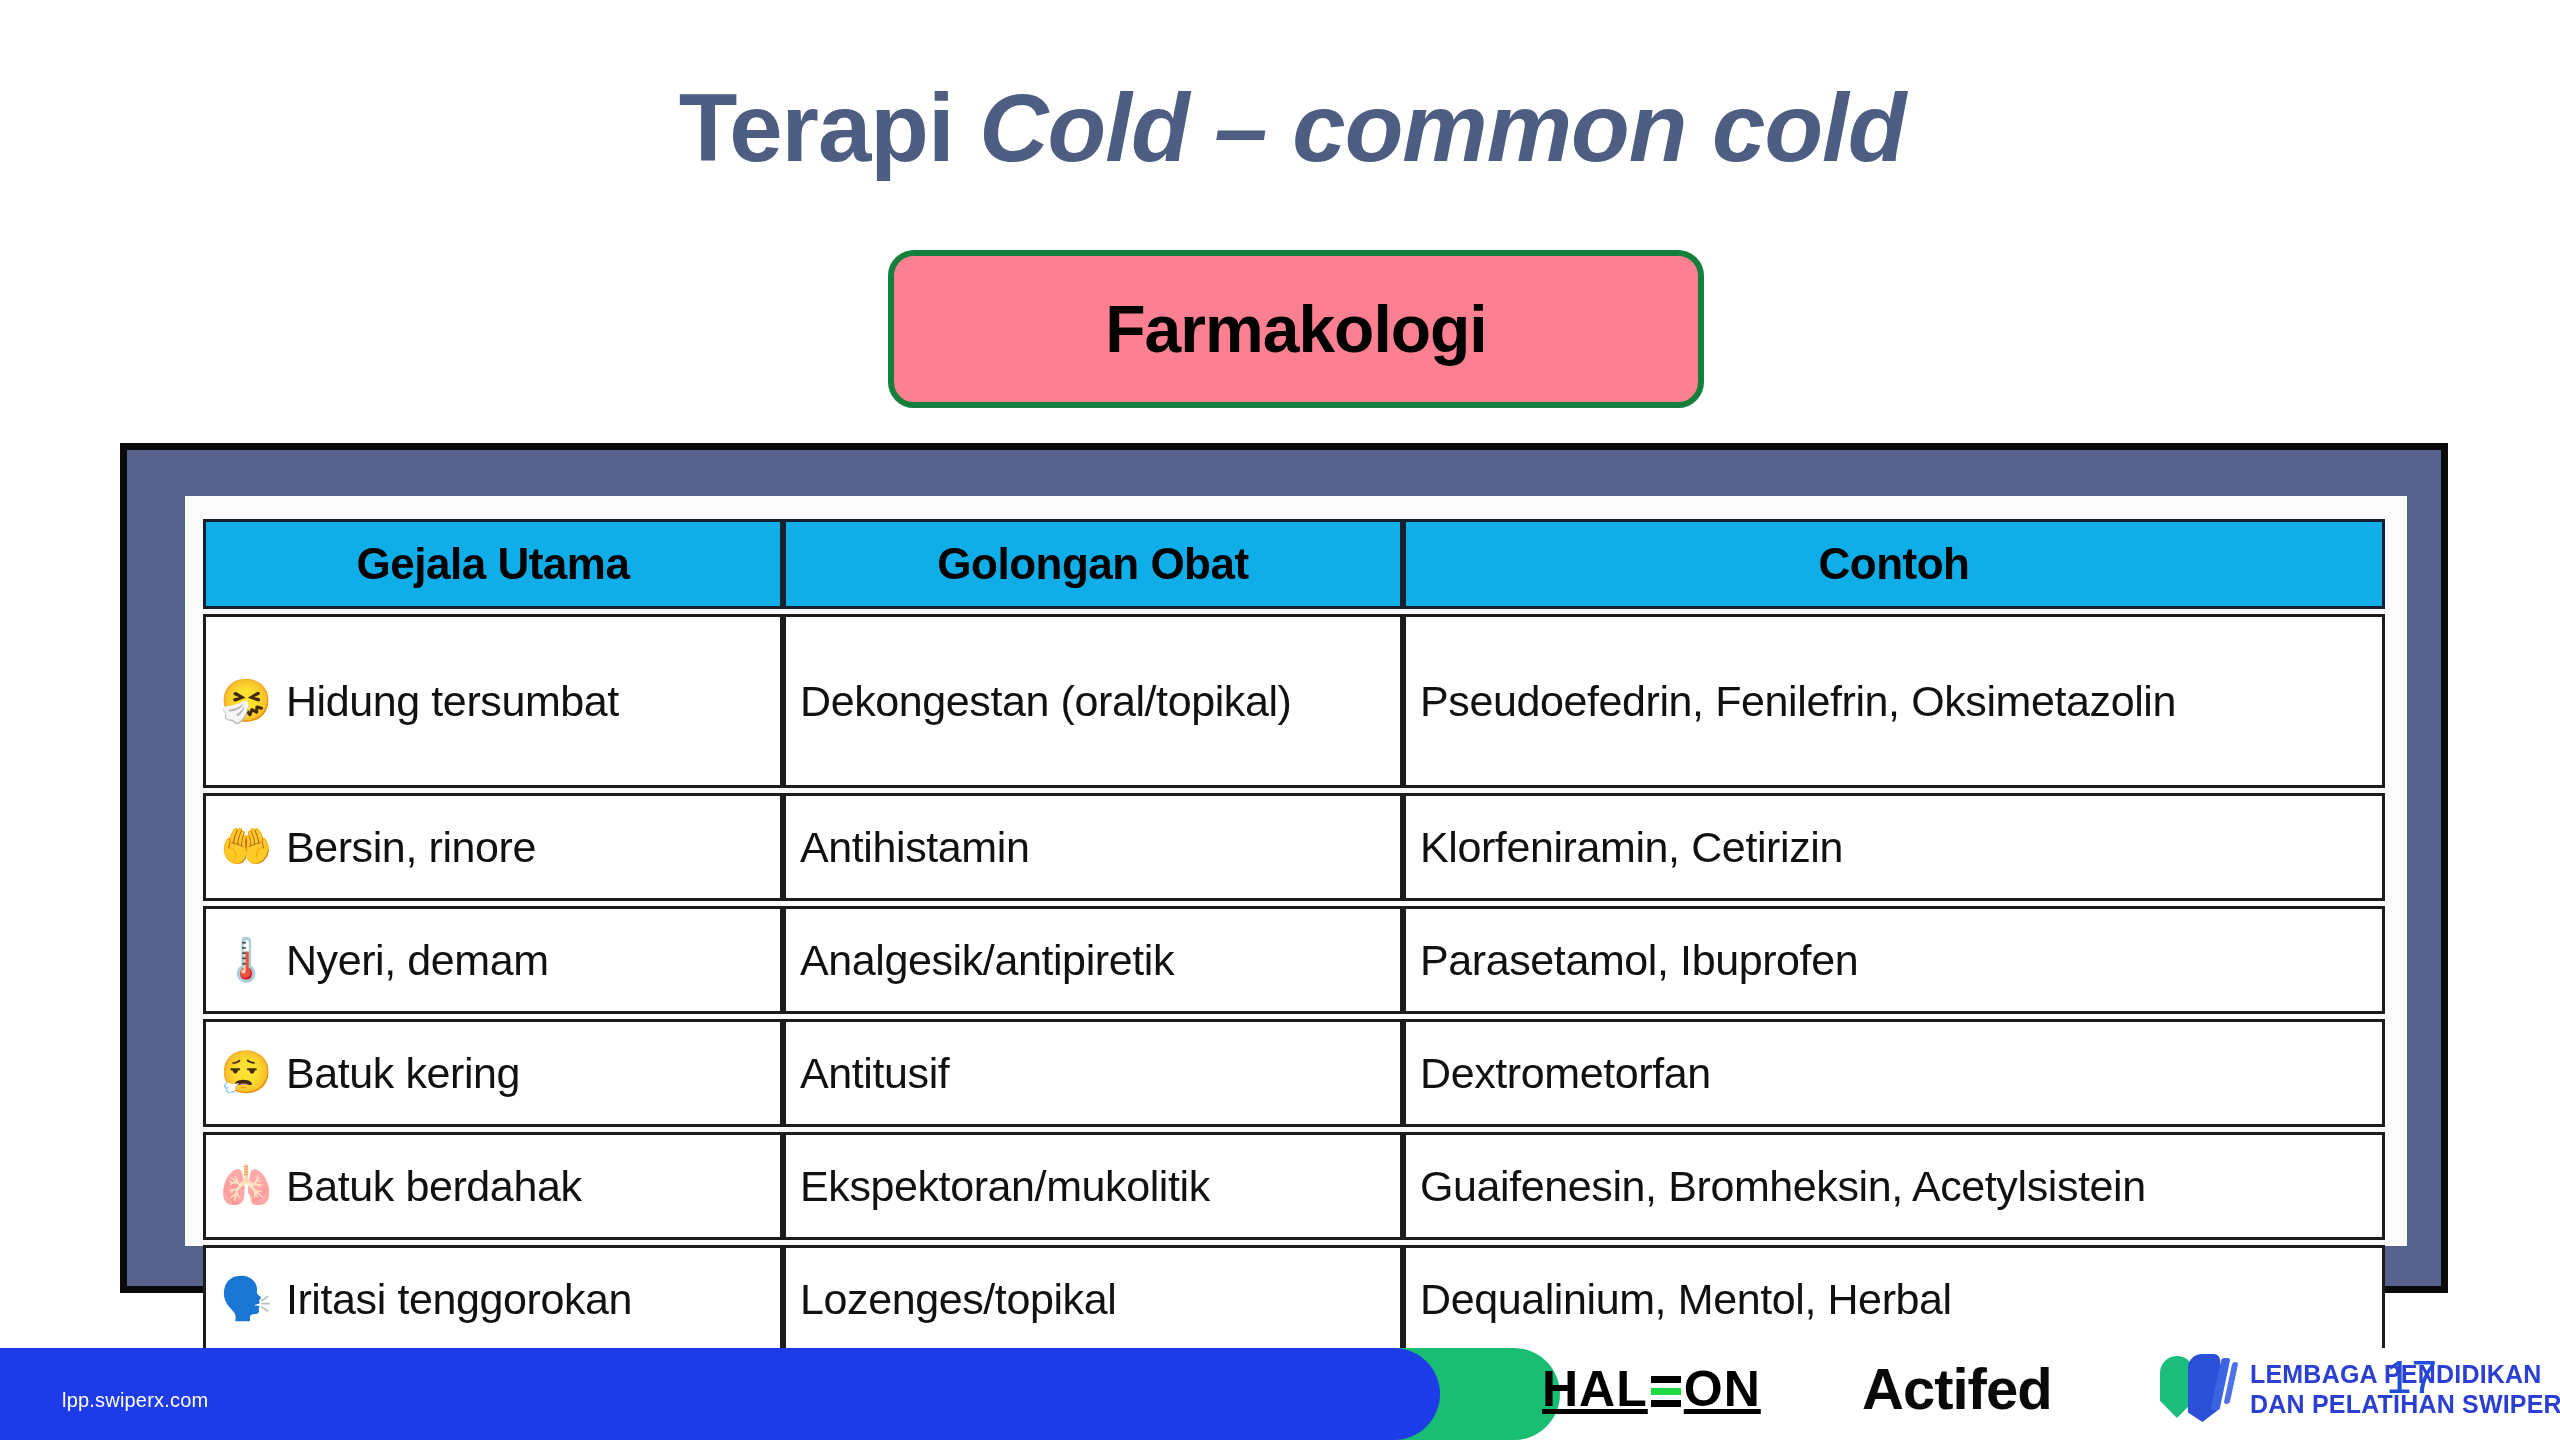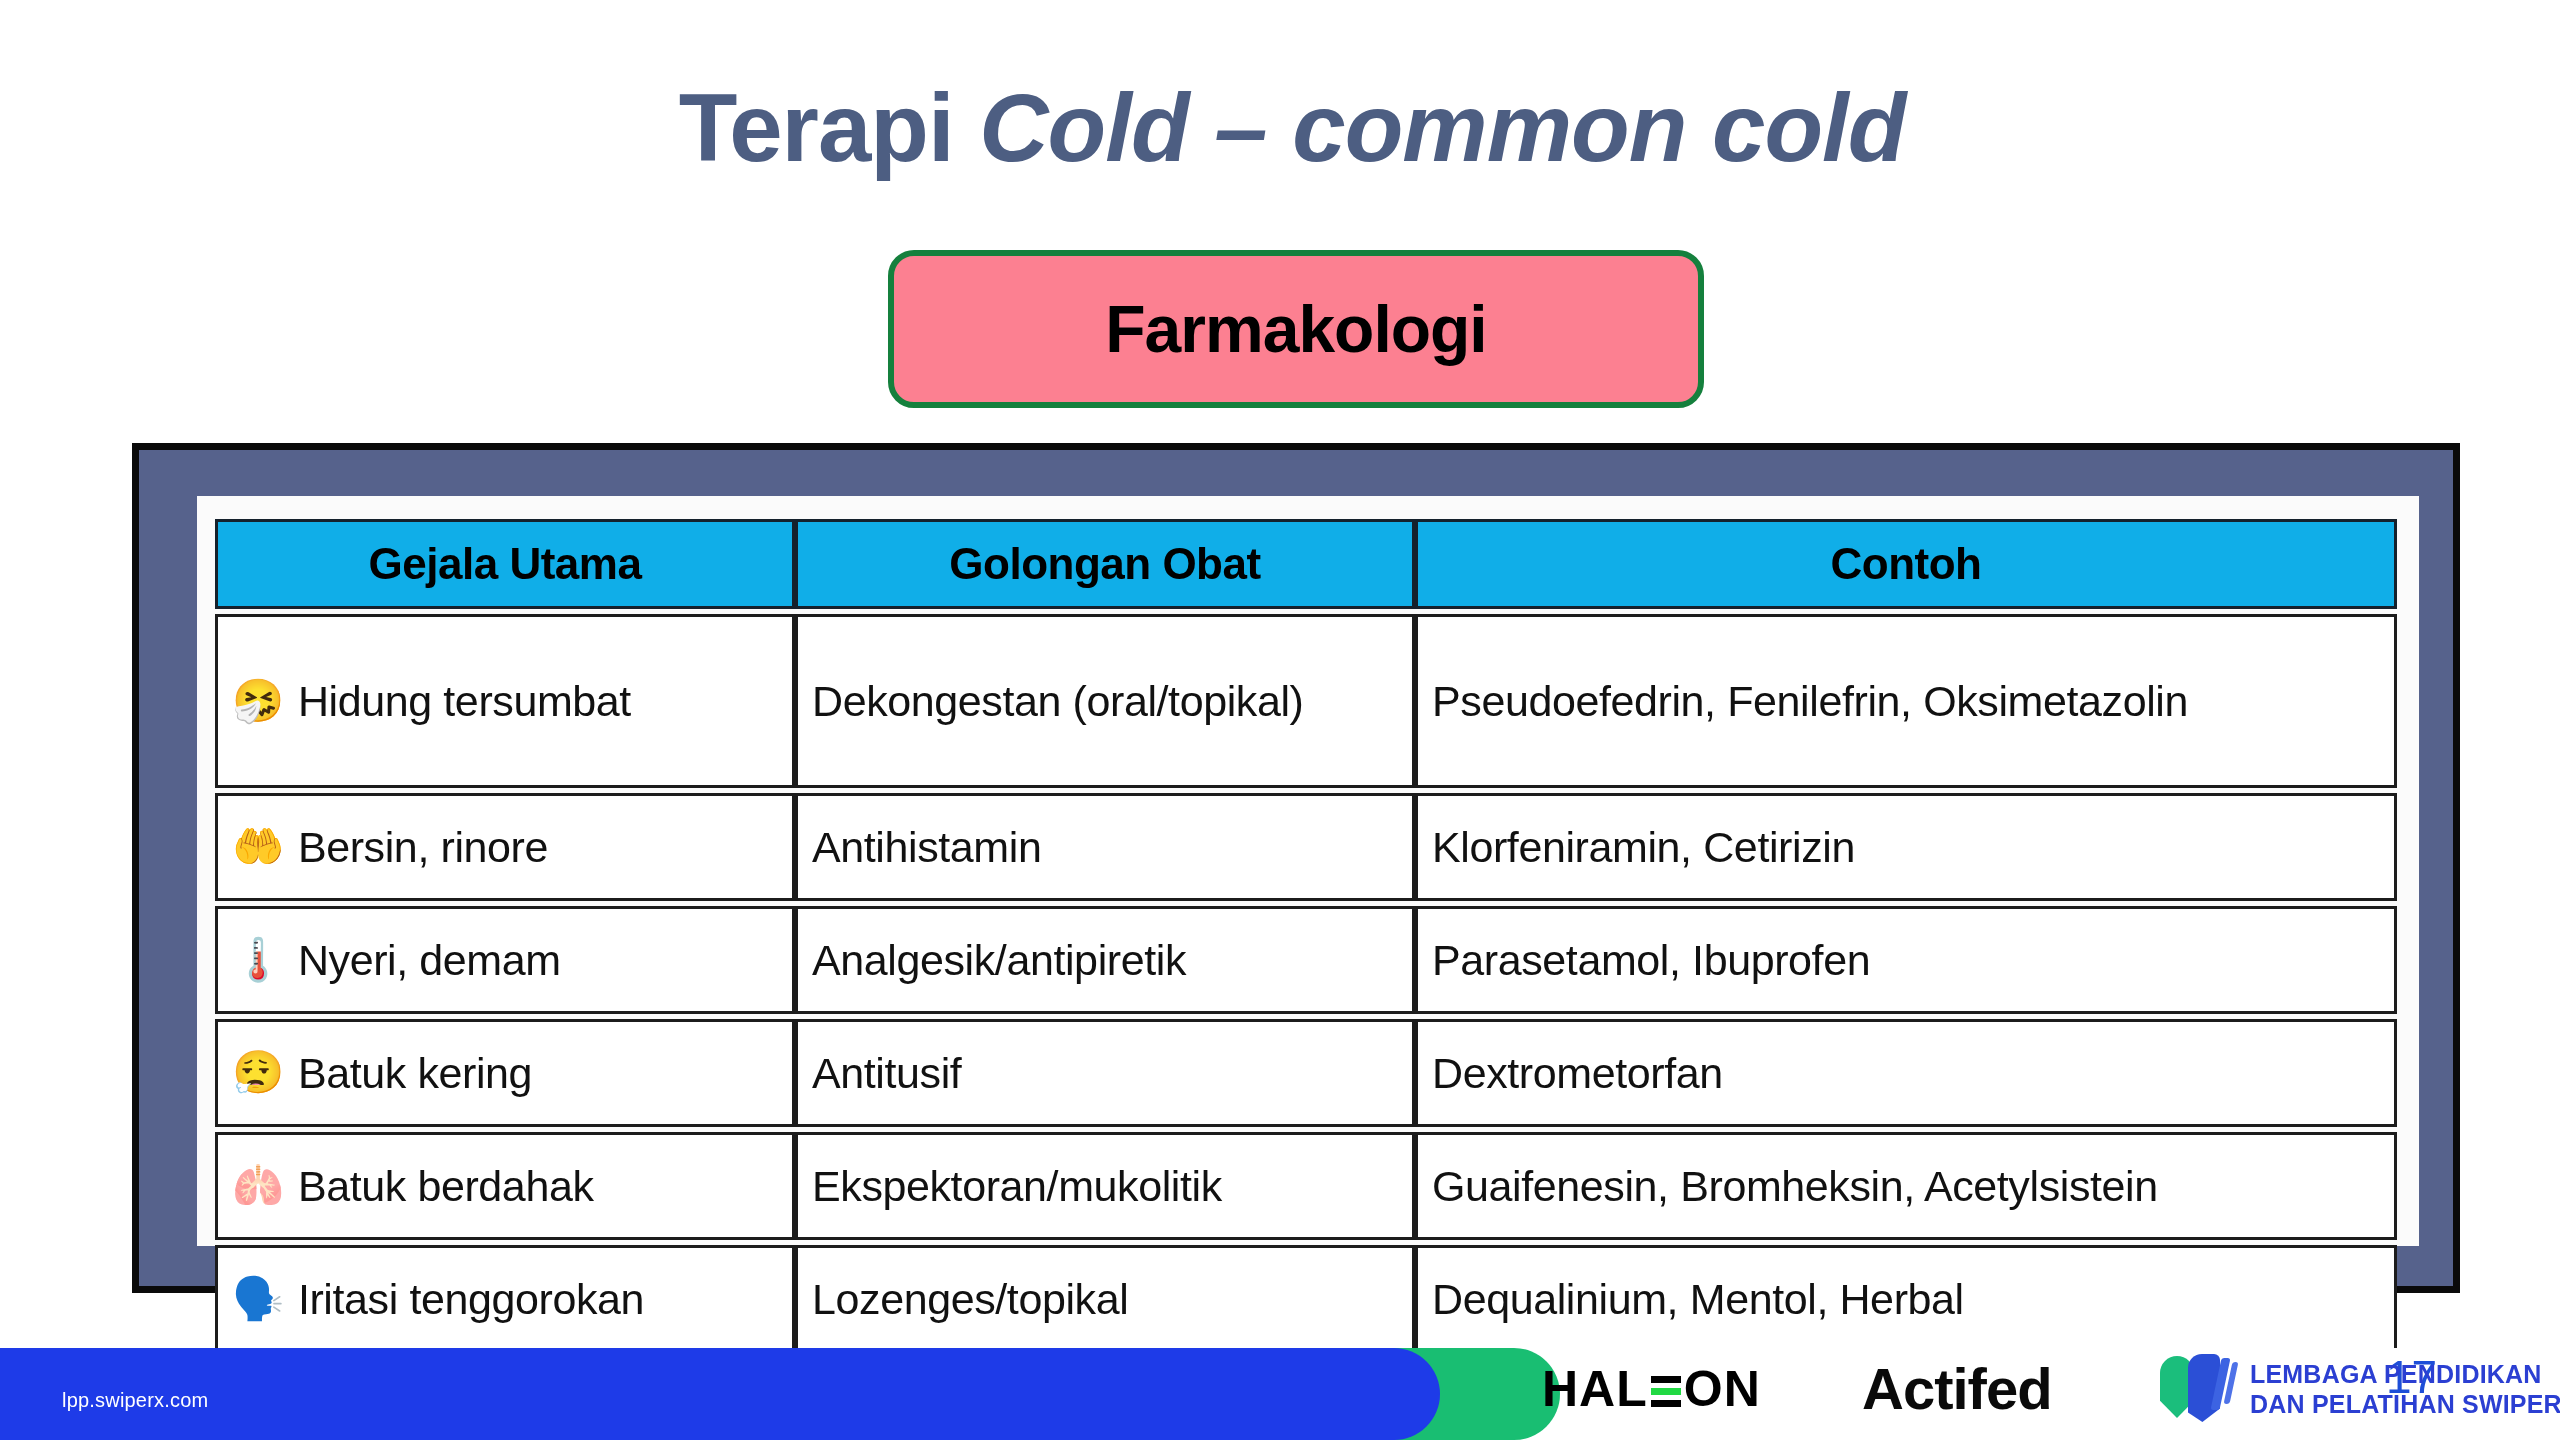--- a/index.html
+++ b/index.html
@@ -61,21 +61,20 @@
   .table-frame {
     position: absolute;
     top: 443px;
     left: 120px;
     width: 2328px;
     height: 850px;
     box-sizing: border-box;
     background: #56628C;
     border: 7px solid #0a0a0a;
     padding: 46px 34px 40px 58px;
-    margin-left: 12px;
   }
   .table-inner {
     box-sizing: border-box;
     width: 100%;
     height: 100%;
     background: #FBFBFB;
     padding: 18px 22px 26px 18px;
   }
 
   table.data {
@@ -174,20 +173,21 @@
     position: absolute;
     left: 1542px;
     bottom: 22px;
     display: flex;
     align-items: center;
     font-family: "Liberation Sans", sans-serif;
     font-size: 50px;
     font-weight: bold;
     color: #000000;
     letter-spacing: 1px;
+    text-decoration: underline;
   }
   .haleon-e {
     display: inline-flex;
     flex-direction: column;
     justify-content: center;
     gap: 5px;
     width: 30px;
     margin: 0 3px;
     position: relative;
     top: 2px;

